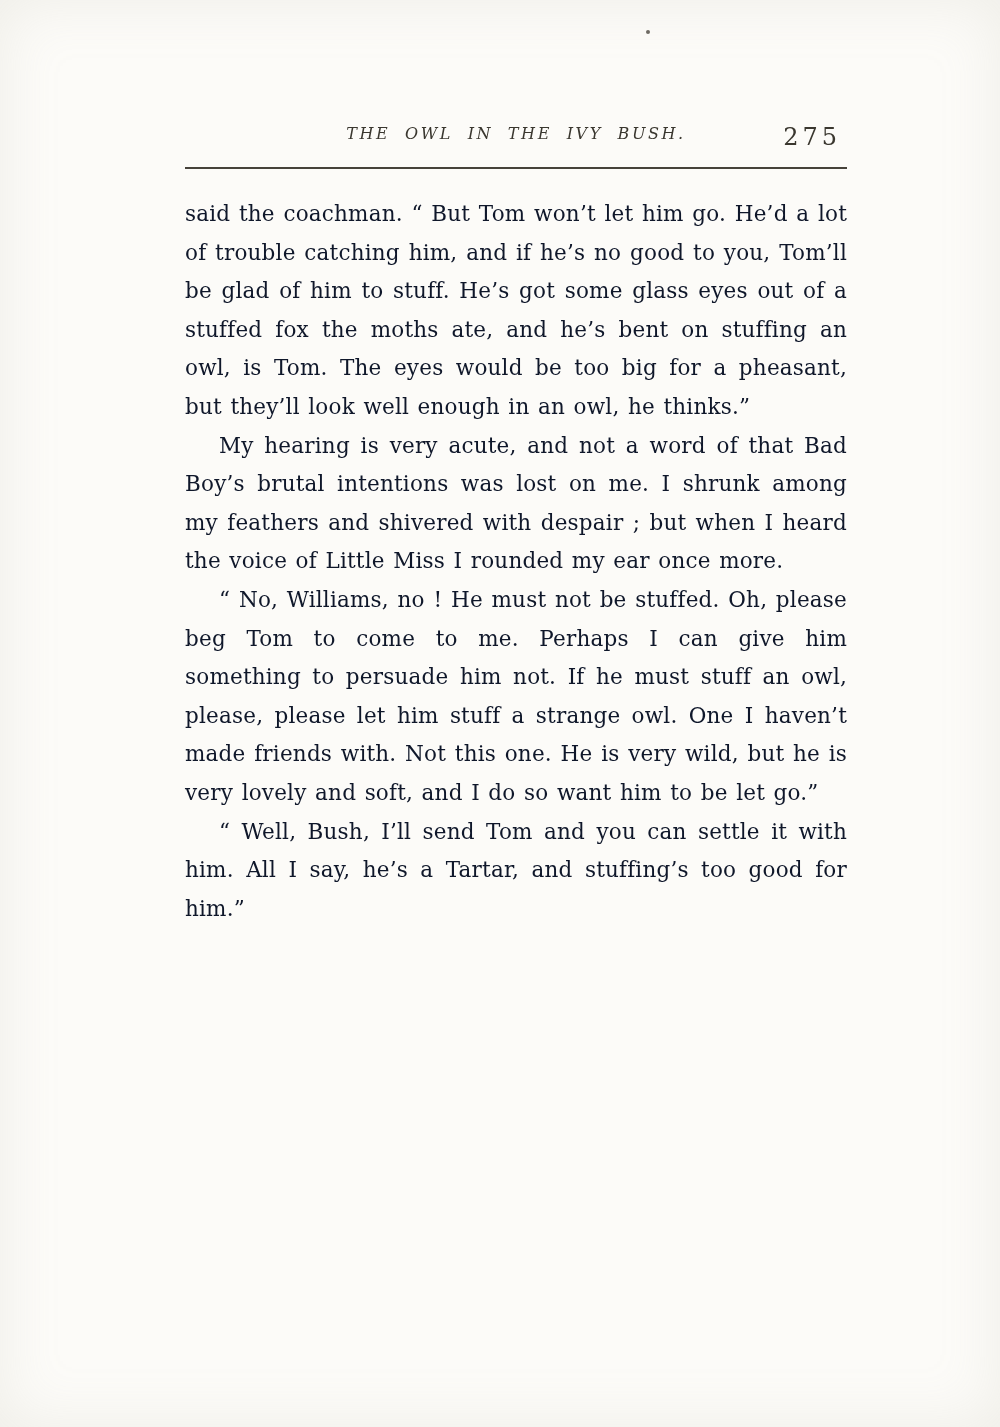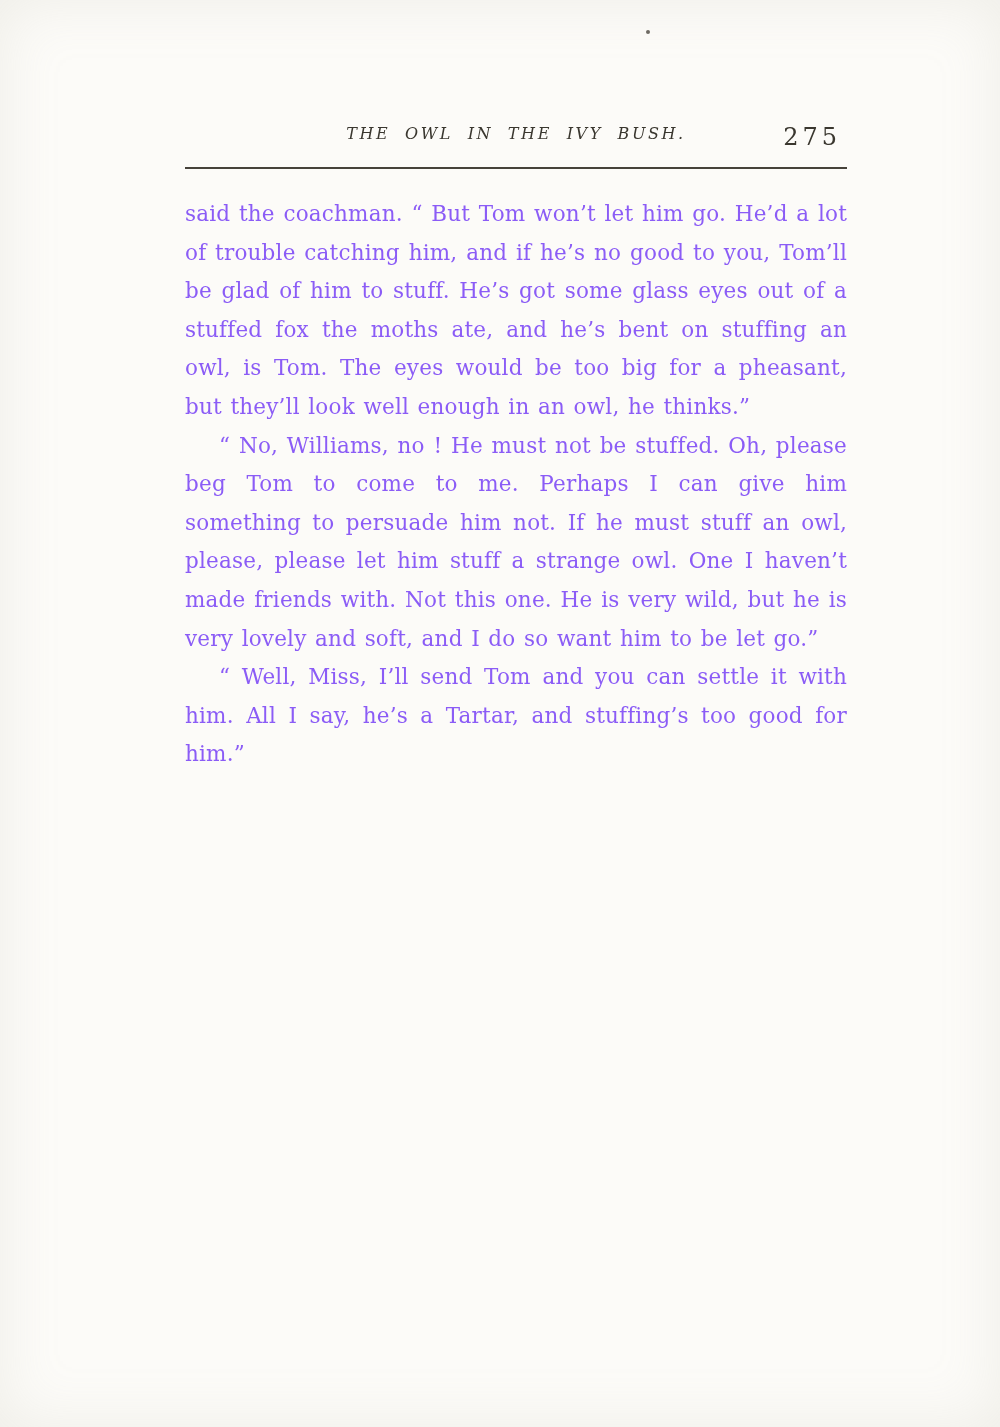--- a/index.html
+++ b/index.html
@@ -61,21 +61,21 @@
     width: 100%;
   }
   .body-text {
     margin-top: 26px;
     font-size: 21.5px;
     line-height: 38.6px;
     text-align: justify;
     text-justify: inter-word;
     letter-spacing: 0.2px;
     word-spacing: 1.5px;
-    color: #8b5cf6;
+    color: #0f172a;
   }
   .body-text p.para {
     margin: 0;
     padding: 0;
   }
   .body-text p.para.indent {
     text-indent: 34px;
   }
 </style>
 </head>
@@ -84,17 +84,18 @@
 <div class="page">
   <span class="speck"></span>
   <div class="content">
     <div class="header">
       <div class="running-title">THE OWL IN THE IVY BUSH.</div>
       <div class="page-number">275</div>
     </div>
     <hr class="rule">
     <div class="body-text">
         <p class="para">said the coachman. “ But Tom won’t let him go. He’d a lot of trouble catching him, and if he’s no good to you, Tom’ll be glad of him to stuff. He’s got some glass eyes out of a stuffed fox the moths ate, and he’s bent on stuffing an owl, is Tom. The eyes would be too big for a pheasant, but they’ll look well enough in an owl, he thinks.”</p>
+        <p class="para indent">My hearing is very acute, and not a word of that Bad Boy’s brutal intentions was lost on me. I shrunk among my feathers and shivered with despair ; but when I heard the voice of Little Miss I rounded my ear once more.</p>
         <p class="para indent">“ No, Williams, no ! He must not be stuffed. Oh, please beg Tom to come to me. Perhaps I can give him something to persuade him not. If he must stuff an owl, please, please let him stuff a strange owl. One I haven’t made friends with. Not this one. He is very wild, but he is very lovely and soft, and I do so want him to be let go.”</p>
-        <p class="para indent">“ Well, Miss, I’ll send Tom and you can settle it with him. All I say, he’s a Tartar, and stuffing’s too good for him.”</p>
+        <p class="para indent">“ Well, Bush, I’ll send Tom and you can settle it with him. All I say, he’s a Tartar, and stuffing’s too good for him.”</p>
       </div>
   </div>
 </div>
 
 </body></html>

